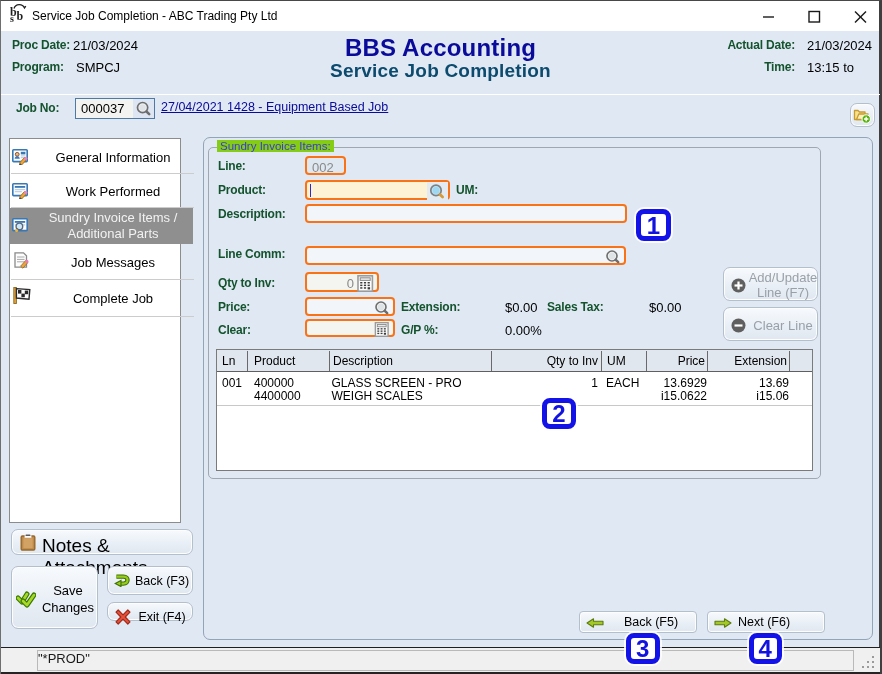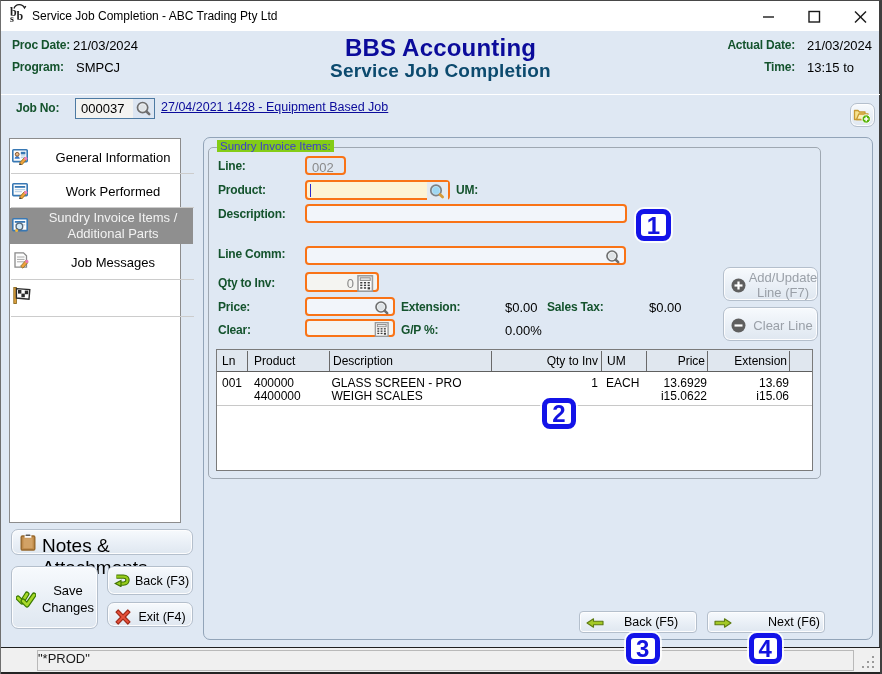--- a/index.html
+++ b/index.html
@@ -73,20 +73,21 @@
 
 <div class="abs" style="left:8px;top:137px;width:172px;height:385px;background:#ffffff;border:1px solid #8c8c8c;box-sizing:border-box;">
   <div class="sideitem" style="top:11px;">General Information</div>
   <div class="sep" style="top:34px;"></div>
   <div class="sideitem" style="top:45px;">Work Performed</div>
   <div class="sep" style="top:68px;"></div>
   <div class="abs" style="left:0px;top:69px;width:183px;height:36px;background:#8f8f8f;"></div>
   <div class="sideitem" style="top:71px;color:#f2f2f2;line-height:16px;">Sundry Invoice Items /<br>Additional Parts</div>
   <div class="sideitem" style="top:116px;">Job Messages</div>
   <div class="sep" style="top:140px;"></div>
+  <div class="sideitem" style="top:152px;">Complete Job</div>
   <div class="sep" style="top:176.5px;"></div>
 
   <svg class="abs" style="left:2px;top:9px;" width="17" height="17" viewBox="0 0 17 17">
     <rect x="0.8" y="1.8" width="14.4" height="11.8" rx="0.8" fill="#fdfdfd" stroke="#3878b4" stroke-width="1.6"></rect>
     <path d="M2.6 10.8 C3 8.9 4 8.3 5.2 8.3 C6.4 8.3 7.4 8.9 7.8 10.8 Z" fill="#3878c8"></path>
     <circle cx="5.2" cy="6.3" r="1.9" fill="#e8b88a" stroke="#7a4a20" stroke-width="0.9"></circle>
     <rect x="8.8" y="3.8" width="4.6" height="2.6" fill="#3878b4"></rect>
     <rect x="8.8" y="7.4" width="4.6" height="1" fill="#a8c8e2"></rect>
     <rect x="8.8" y="9.2" width="4.6" height="1" fill="#a8c8e2"></rect>
     <path d="M7.6 15 L12.4 9.6 L14.6 11.5 L9.8 16.9 Z" fill="#f0a23c" stroke="#9a7220" stroke-width="0.9"></path>
@@ -279,38 +280,38 @@
   <div class="abs" style="left:26px;top:15px;width:60px;text-align:center;font-size:13px;line-height:17px;">Save<br>Changes</div>
 </div>
 <div class="btn" style="left:106px;top:565px;width:86px;height:28.5px;">
   <svg class="abs" style="left:5px;top:6px;" width="17" height="14" viewBox="0 0 17 14">
     <path d="M3.4 3.6 L10.4 3.6 C13.4 3.6 14.5 5.6 14.5 7.1 C14.5 8.7 13.3 10.6 10.4 10.6 L8 10.6" fill="none" stroke="#3f7000" stroke-width="4.4"></path>
     <path d="M3.4 3.6 L10.4 3.6 C13.4 3.6 14.5 5.6 14.5 7.1 C14.5 8.7 13.3 10.6 10.4 10.6 L8 10.6" fill="none" stroke="#96cc1c" stroke-width="2.2"></path>
     <path d="M8 7.4 L8 13.6 L2.2 10.4 Z" fill="#96cc1c" stroke="#3f7000" stroke-width="1.1"></path>
   </svg>
   <div class="abs" style="left:24px;top:7px;width:60px;text-align:center;font-size:12.5px;white-space:nowrap;">Back (F3)</div>
 </div>
-<div class="btn" style="left:106px;top:601px;width:86px;height:25px;">
+<div class="btn" style="left:106px;top:601px;width:86px;height:19px;">
   <svg class="abs" style="left:7px;top:6px;" width="16" height="16" viewBox="0 0 16 16">
     <path d="M3.2 1 L8 5.8 L12.8 1 L15 3.2 L10.2 8 L15 12.8 L12.8 15 L8 10.2 L3.2 15 L1 12.8 L5.8 8 L1 3.2 Z" fill="#e8523c" stroke="#a02a18" stroke-width="1.2" stroke-linejoin="round"></path>
   </svg>
   <div class="abs" style="left:24px;top:7px;width:60px;text-align:center;font-size:12.5px;white-space:nowrap;">Exit (F4)</div>
 </div>
 
 <div class="btn" style="left:578px;top:610px;width:118px;height:21.5px;border-radius:4px;">
   <svg class="abs" style="left:6px;top:6px;" width="18" height="10" viewBox="0 0 18 10">
     <path d="M17 3.2 L7.5 3.2 L7.5 0.8 L1 5 L7.5 9.2 L7.5 6.8 L17 6.8 Z" fill="#a4c926" stroke="#5c7a10" stroke-width="1.1" stroke-linejoin="round"></path>
   </svg>
   <div class="abs" style="left:30px;top:2.5px;width:82px;text-align:center;font-size:12.5px;">Back (F5)</div>
 </div>
 <div class="btn" style="left:706px;top:610px;width:118px;height:21.5px;border-radius:4px;">
   <svg class="abs" style="left:6px;top:6px;" width="18" height="10" viewBox="0 0 18 10">
     <path d="M1 3.2 L10.5 3.2 L10.5 0.8 L17 5 L10.5 9.2 L10.5 6.8 L1 6.8 Z" fill="#a4c926" stroke="#5c7a10" stroke-width="1.1" stroke-linejoin="round"></path>
   </svg>
-  <div class="abs" style="left:30px;top:2.5px;width:82px;text-align:right;font-size:12.5px;">Next (F6)</div>
+  <div class="abs" style="left:30px;top:2.5px;width:82px;text-align:left;font-size:12.5px;">Next (F6)</div>
 </div>
 
 <div class="abs" style="left:0;top:645.5px;width:879px;height:2px;background:#1f1f1f;"></div>
 <div class="abs" style="left:0;top:647px;width:879px;height:24px;background:#f0f0f0;"></div>
 <div class="abs" style="left:36px;top:649px;width:817px;height:21px;border:1px solid #b9b9b9;box-sizing:border-box;"></div>
 <div class="abs" style="left:37px;top:649.5px;font-size:13px;color:#1a1a1a;">"*PROD"</div>
 <svg class="abs" style="left:858px;top:652px;" width="18" height="18" viewBox="0 0 18 18">
   <g fill="#9a9a9a">
     <rect x="13" y="13" width="2" height="2"></rect>
         <rect x="13" y="8" width="2" height="2"></rect>

